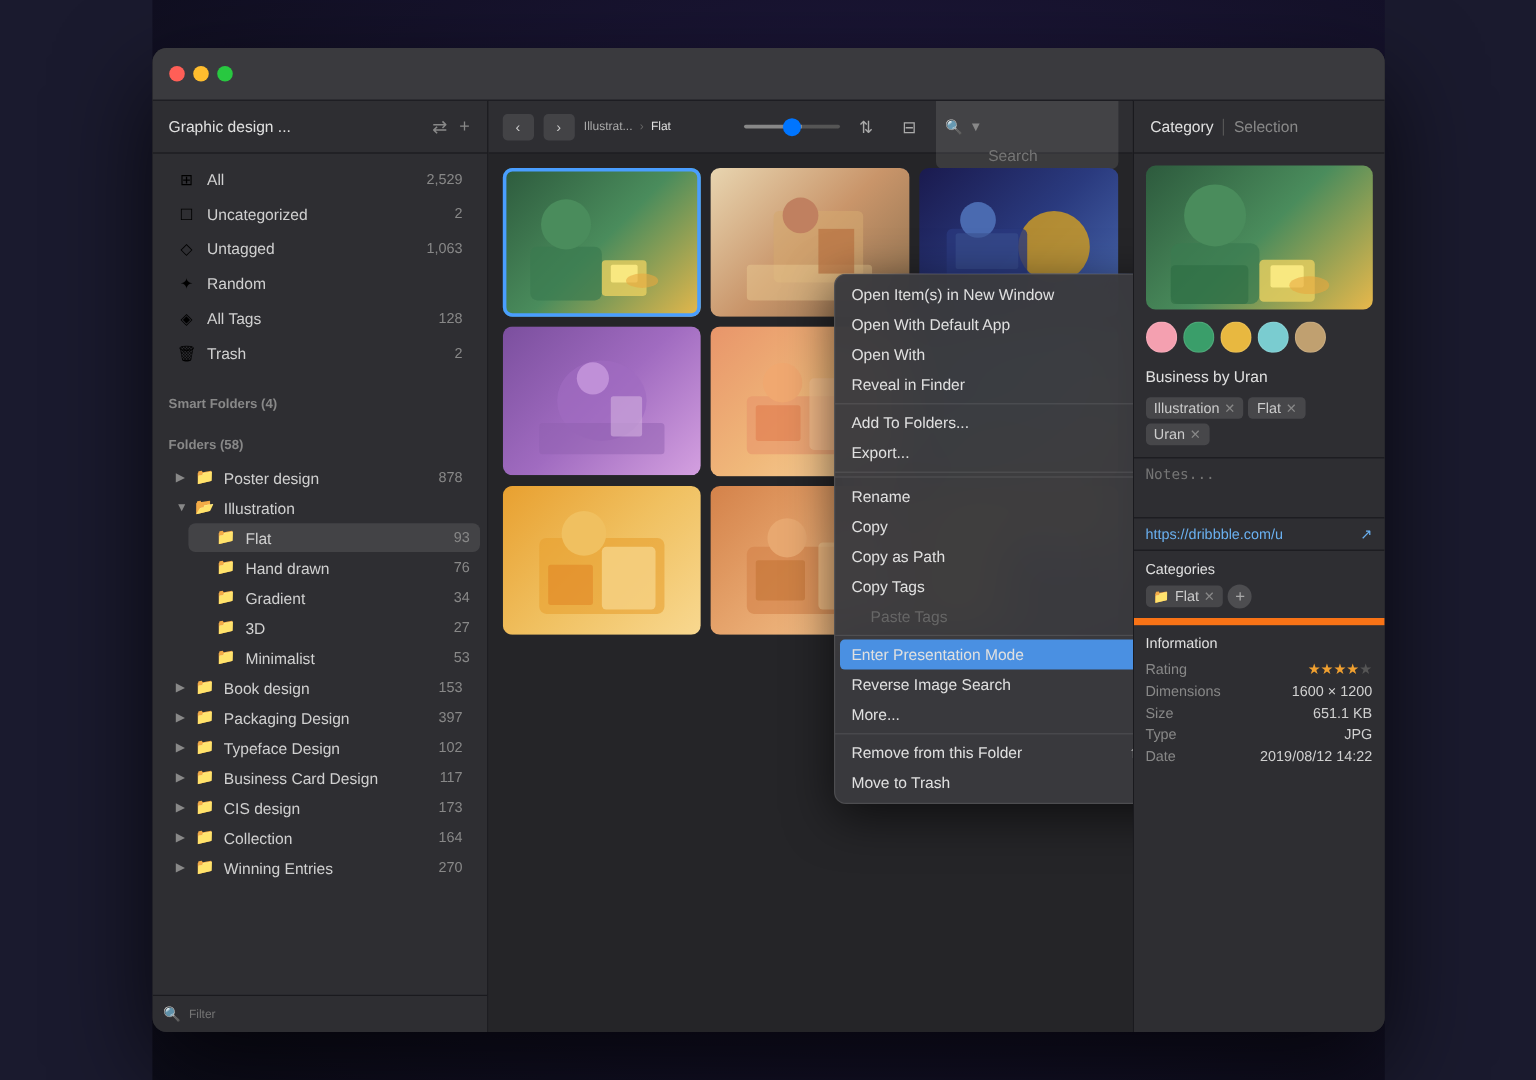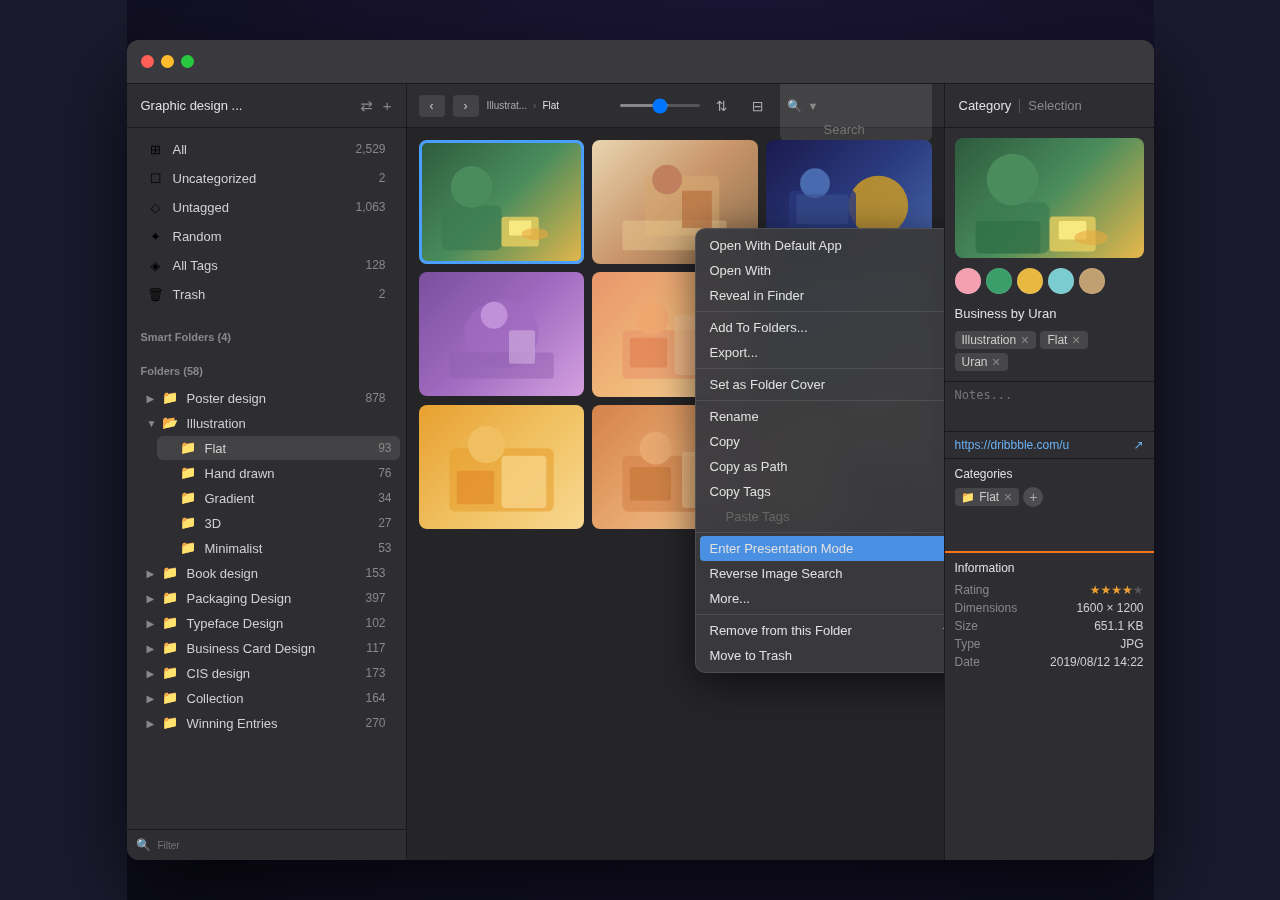--- a/index.html
+++ b/index.html
@@ -426,21 +426,21 @@
       text-overflow: ellipsis;
       white-space: nowrap;
     }
     .url-ext { color: #6ab0f0; font-size: 12px; }
     .categories-section {
       padding: 8px 10px;
       border-top: 1px solid #1a1a1e;
     }
     .cat-label { font-size: 12px; color: #e0e0e0; font-weight: 500; margin-bottom: 6px; }
     .cat-tag-row { display: flex; align-items: center; gap: 4px; flex-wrap: wrap; }
-    .info-table { padding: 8px 10px; border-top: 2px solid #f97316; margin-top: 36px; }
+    .info-table { padding: 8px 10px; border-top: 6px solid #f97316; }
     .info-row {
       display: flex;
       justify-content: space-between;
       padding: 2px 0;
     }
     .info-key { color: #888; font-size: 12px; }
     .info-val { color: #d0d0d0; font-size: 12px; }
     .stars { color: #f0a030; font-size: 12px; }
     .add-btn {
       width: 20px;
@@ -741,20 +741,24 @@
                 <circle cx="110" cy="55" r="18" fill="#4a4a80"></circle>
                 <rect x="20" y="90" width="40" height="35" rx="3" fill="#f0cc50" opacity="0.6"></rect>
                 <circle cx="155" cy="75" r="15" fill="#6060a0" opacity="0.7"></circle>
               </svg>
             </div>
           </div>
         </div>
 
         <div class="context-menu">
           <div class="ctx-item">
+            <span class="ctx-label">Open Item(s) in New Window</span>
+            <span class="ctx-shortcut">⌘O</span>
+          </div>
+          <div class="ctx-item">
             <span class="ctx-label">Open With Default App</span>
             <span class="ctx-shortcut">⇧↵</span>
           </div>
           <div class="ctx-item">
             <span class="ctx-label">Open With</span>
             <span class="ctx-arrow">▶</span>
           </div>
           <div class="ctx-item">
             <span class="ctx-label">Reveal in Finder</span>
             <span class="ctx-shortcut">⌘↵</span>
@@ -762,23 +766,20 @@
           <div class="ctx-separator"></div>
           <div class="ctx-item">
             <span class="ctx-label">Add To Folders...</span>
             <span class="ctx-arrow">▶</span>
           </div>
           <div class="ctx-item">
             <span class="ctx-label">Export...</span>
             <span class="ctx-arrow">▶</span>
           </div>
           <div class="ctx-separator"></div>
-          <div class="ctx-item">
-            <span class="ctx-label">Set as Folder Cover</span>
-          </div>
           <div class="ctx-separator"></div>
           <div class="ctx-item">
             <span class="ctx-label">Rename</span>
             <span class="ctx-shortcut">⌘R</span>
           </div>
           <div class="ctx-item">
             <span class="ctx-label">Copy</span>
             <span class="ctx-shortcut">⌘C</span>
           </div>
           <div class="ctx-item">

